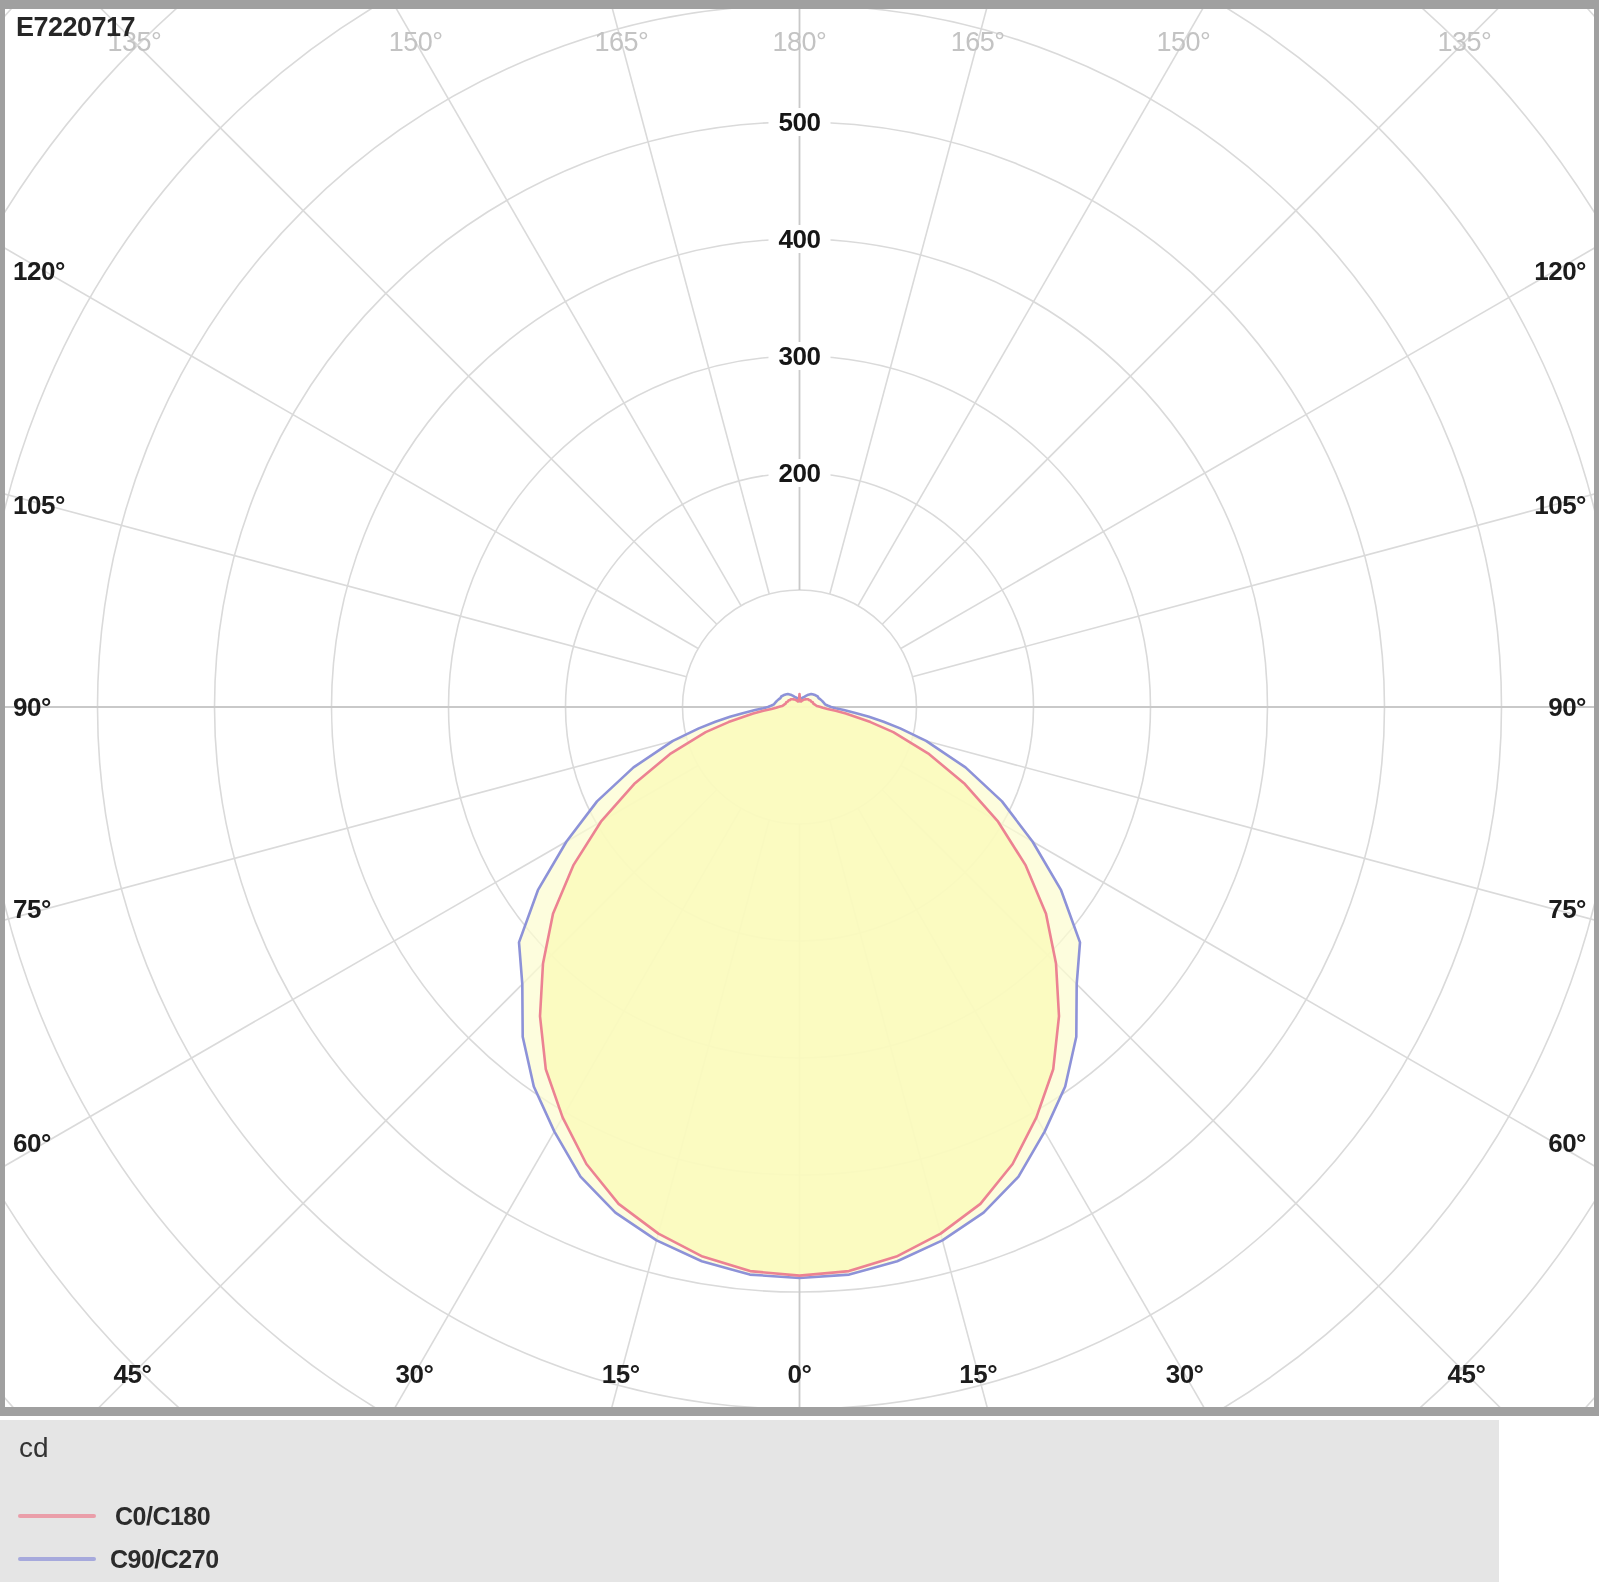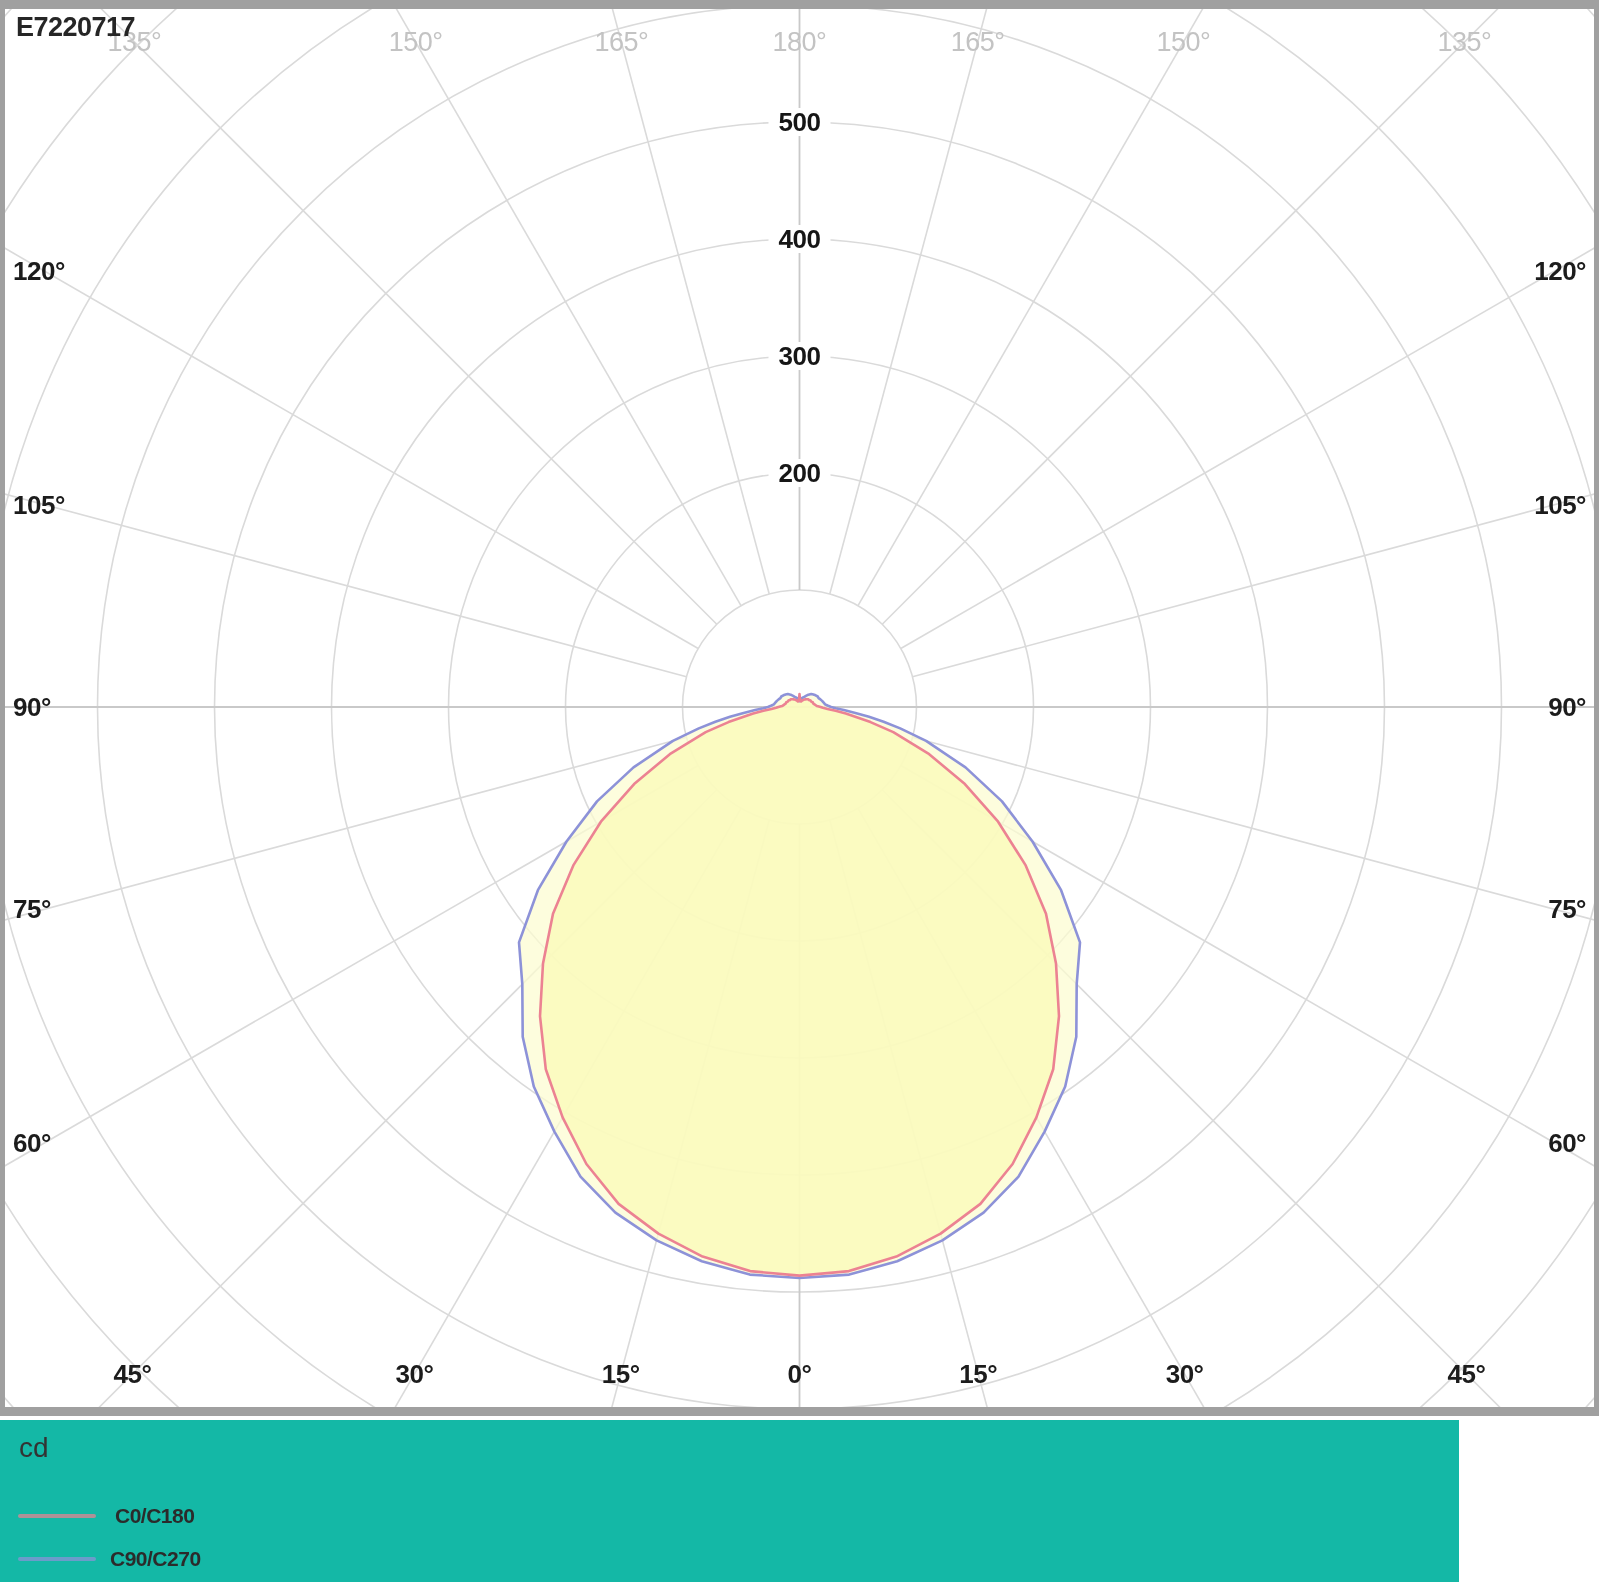--- a/index.html
+++ b/index.html
@@ -3,27 +3,27 @@
 <meta charset="utf-8">
 <style>
   html,body{margin:0;padding:0;background:#ffffff;}
   body{width:1599px;height:1582px;position:relative;font-family:"Liberation Sans",sans-serif;overflow:hidden;}
   .chart-wrap{position:absolute;left:0;top:0;width:1599px;height:1420px;}
   svg{display:block;}
   .chart-title{font:700 27px "Liberation Sans",sans-serif;fill:#262626;letter-spacing:-0.5px;}
   .lbl-dark{font:700 26px "Liberation Sans",sans-serif;fill:#1c1c1c;letter-spacing:-0.5px;}
   .lbl-gray{font:400 27px "Liberation Sans",sans-serif;fill:#c3c3c3;letter-spacing:-0.5px;}
   .lbl-tick{font:700 26px "Liberation Sans",sans-serif;fill:#161616;letter-spacing:-0.5px;}
-  .legend{position:absolute;left:0;top:1420px;width:1459px;height:162px;background:#14b8a6;}
+  .legend{position:absolute;left:0;top:1420px;width:1459px;height:162px;background:#e5e5e5;padding-left:40px;}
   .units{position:absolute;left:19px;top:12px;font-size:28px;color:#333333;}
   .legend-row{position:absolute;left:18px;display:flex;align-items:center;gap:19px;height:26px;}
   .row-0{top:83px;}
   .row-1{top:126px;gap:14px;}
   .swatch{display:inline-block;width:78px;height:4px;border-radius:2px;opacity:0.72;}
-  .legend-label{font-size:21px;font-weight:700;color:#2b2b2b;letter-spacing:-0.5px;}
+  .legend-label{font-size:25px;font-weight:700;color:#2b2b2b;letter-spacing:-0.5px;}
 </style>
 </head>
 <body>
 
 <div class="chart-wrap">
   <svg id="chart-svg" width="1599" height="1420" viewBox="0 0 1599 1420">
       <rect x="0" y="0" width="1599" height="1420" fill="#ffffff"></rect>
       <defs>
         <clipPath id="clipInner">
           <rect x="5" y="9" width="1589" height="1398"></rect>

